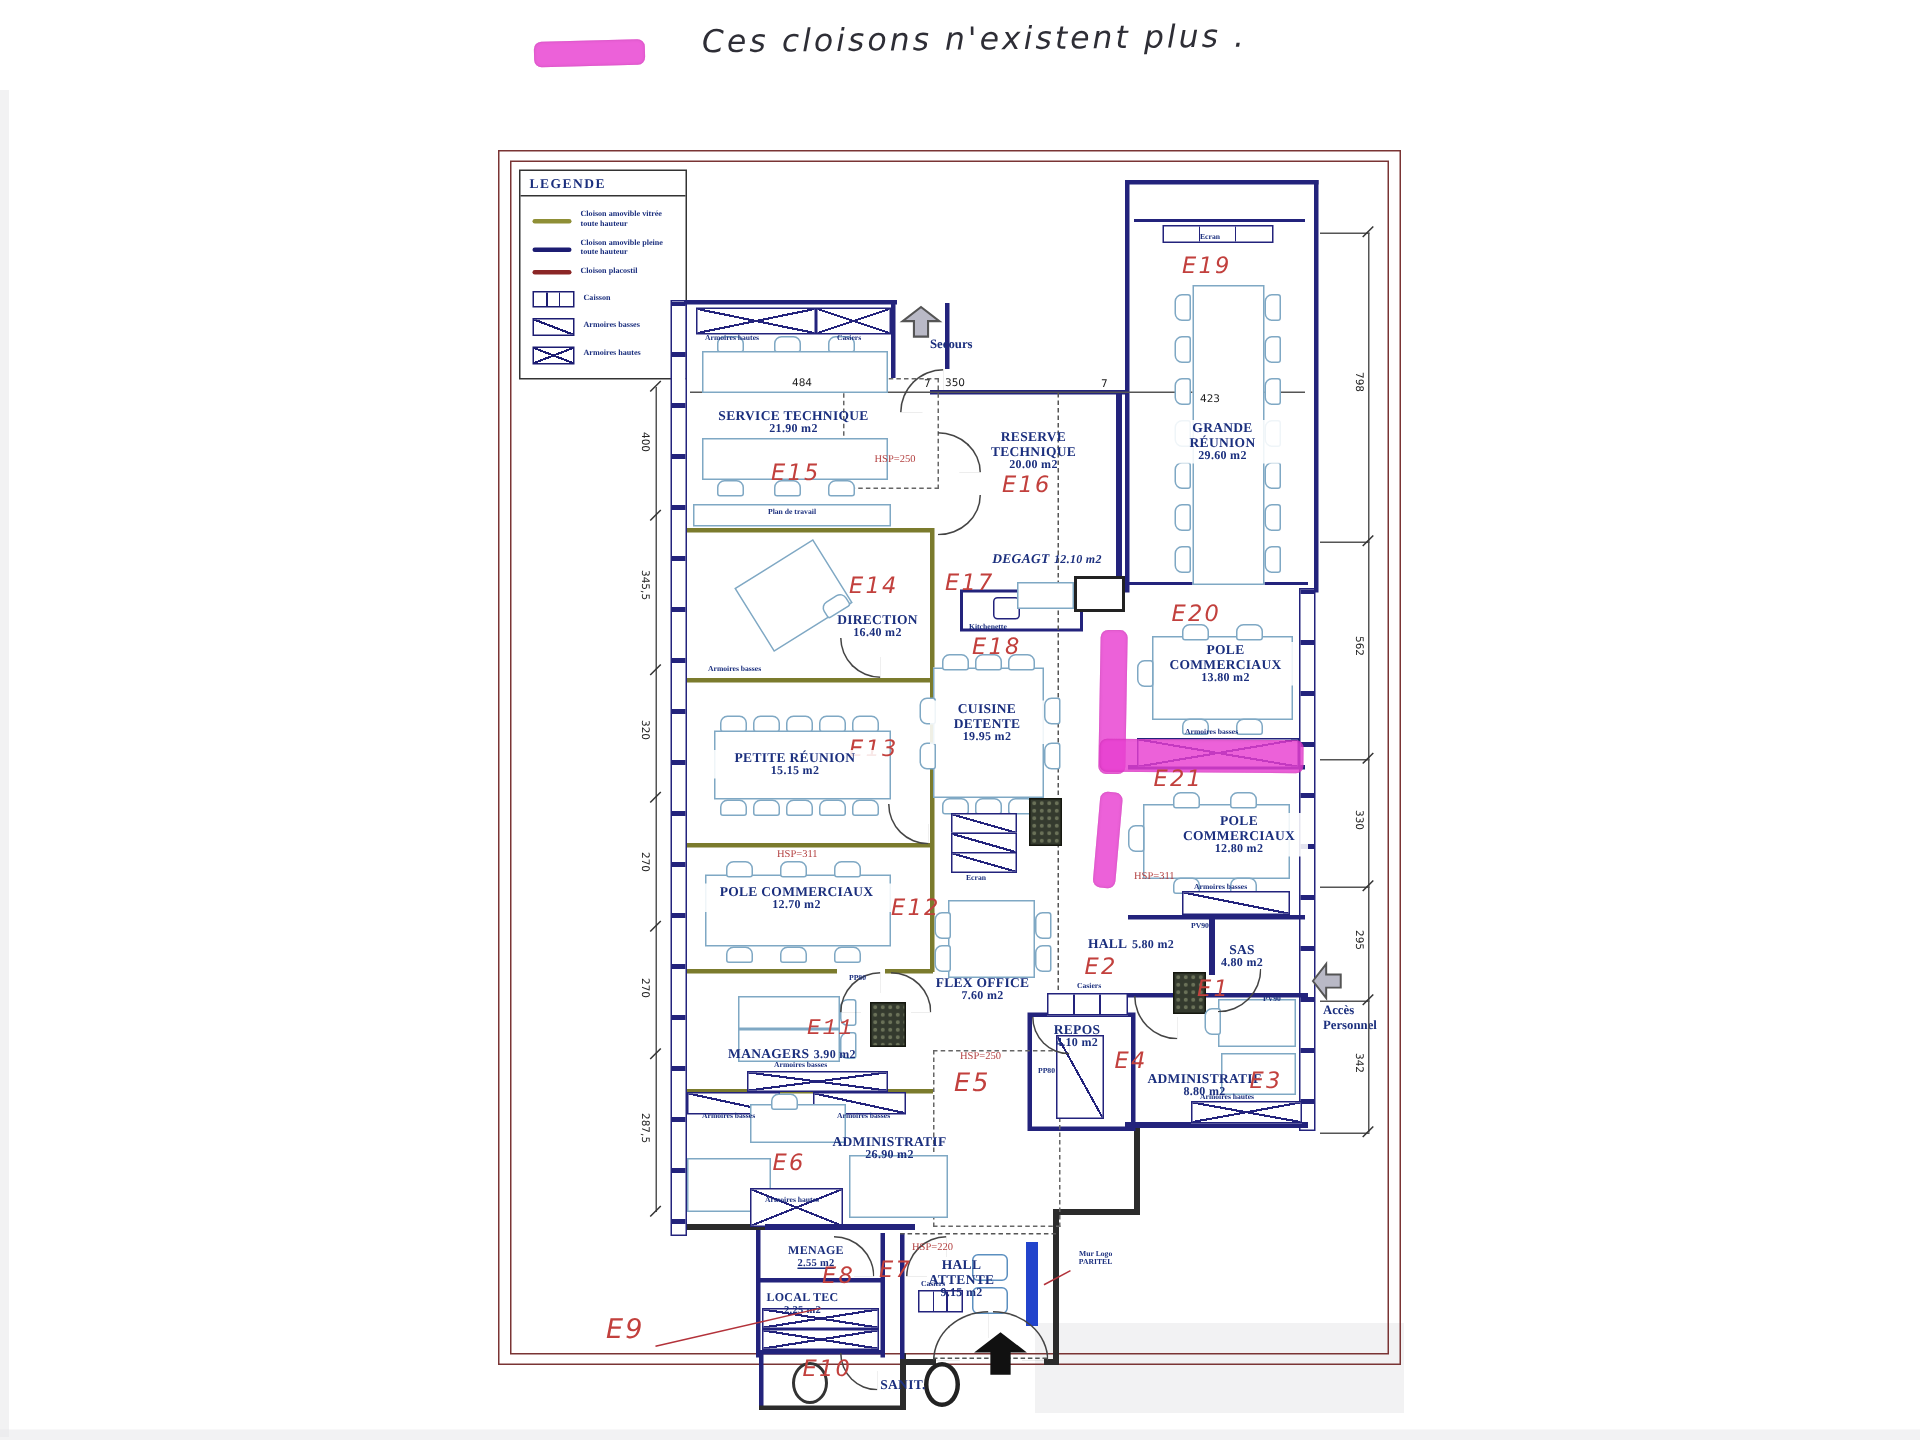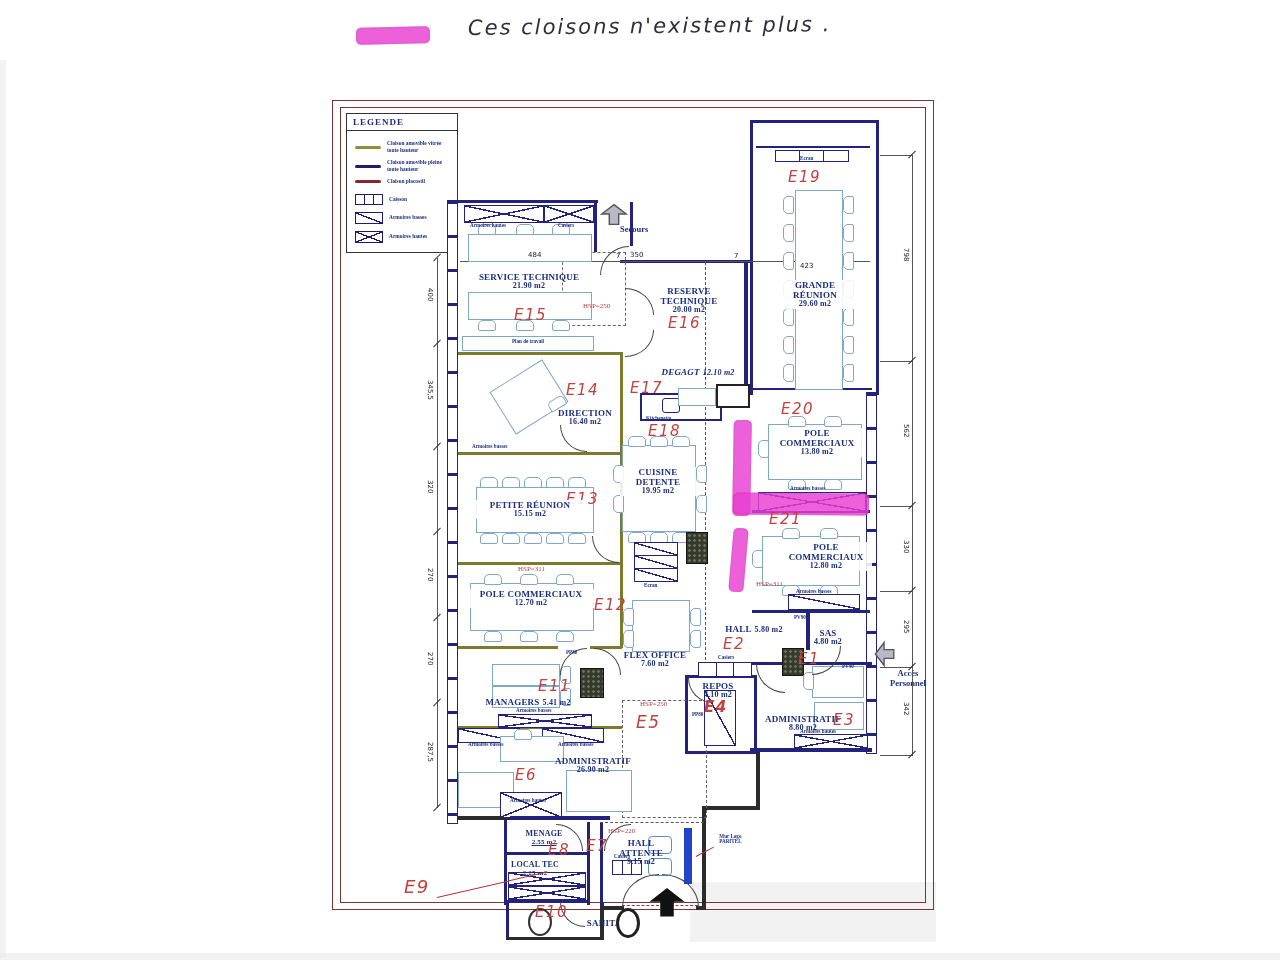--- a/index.html
+++ b/index.html
@@ -358,25 +358,25 @@
   <div class="etag" style="left:594px;top:596px;">E12</div>
 
   <div class="rlabel" style="left:612px;top:650px;width:86px;"><span>FLEX OFFICE</span><span class="rarea">7.60 m2</span></div>
 
   <div class="rlabel inline" style="left:706px;top:624px;width:96px;"><span>HALL</span><span class="rarea">5.80 m2</span></div>
   <div class="etag" style="left:723px;top:635px;">E2</div>
 
   <div class="rlabel" style="left:798px;top:628px;width:60px;"><span>SAS</span><span class="rarea">4.80 m2</span></div>
   <div class="etag" style="left:798px;top:650px;">E1</div>
 
-  <div class="rlabel inline" style="left:462px;top:697px;width:132px;"><span>MANAGERS</span><span class="rarea">5.41 m2</span></div>
-  <div class="etag" style="left:538px;top:677px;">E11</div>
+  <div class="rlabel inline" style="left:462px;top:697px;width:132px;"><span>MANAGERS</span><span class="rarea">3.90 m2</span></div>
+  <div class="etag" style="left:538px;top:677px;font-family:Liberation Mono, monospace;">E11</div>
 
   <div class="rlabel" style="left:690px;top:681px;width:56px;"><span>REPOS</span><span class="rarea">4.10 m2</span></div>
-  <div class="etag" style="left:704px;top:698px;font-weight:bold;">E4</div>
+  <div class="etag" style="left:743px;top:698px;">E4</div>
 
   <div class="rlabel" style="left:748px;top:714px;width:110px;"><span>ADMINISTRATIF</span><span class="rarea">8.80 m2</span></div>
   <div class="etag" style="left:833px;top:711px;">E3</div>
 
   <div class="rlabel" style="left:540px;top:756px;width:106px;"><span>ADMINISTRATIF</span><span class="rarea">26.90 m2</span></div>
   <div class="etag" style="left:515px;top:766px;">E6</div>
 
   <div class="etag" style="left:636px;top:712px;font-size:17px;">E5</div>
 
   <div class="rlabel" style="left:512px;top:830px;width:64px;font-size:8px;"><span>MENAGE</span><span class="rarea" style="font-size:7px;text-decoration:underline;">2.55 m2</span></div>
@@ -420,21 +420,21 @@
   <div class="tiny" style="left:842px;top:664px;">PV90</div>
 
   <svg style="position:absolute;left:598px;top:203px;" width="32" height="24" viewBox="0 0 34 24">
       <path d="M17 1 L30 11 L22 11 L22 22 L12 22 L12 11 L4 11 Z" fill="#b9b9c6" stroke="#555" stroke-width="1.5"></path>
     </svg>
   <div class="marker" style="left:620px;top:224px;">Secours</div>
 
   <svg style="position:absolute;left:870px;top:642px;transform:rotate(-90deg);" width="30" height="24" viewBox="0 0 34 24">
       <path d="M17 1 L30 11 L22 11 L22 22 L12 22 L12 11 L4 11 Z" fill="#b9b9c6" stroke="#555" stroke-width="1.5"></path>
     </svg>
-  <div class="marker" style="left:882px;top:668px;text-align:center;width:52px;"><span>Accès</span><br><span>Personnel</span></div>
+  <div class="marker" style="left:882px;top:668px;text-align:left;width:52px;"><span>Accès</span><br><span>Personnel</span></div>
 
   <svg style="position:absolute;left:644px;top:886px;" width="46" height="34" viewBox="0 0 34 24">
       <path d="M17 1 L30 11 L22 11 L22 22 L12 22 L12 11 L4 11 Z" fill="#111" stroke="none"></path>
     </svg>
 
   <div class="tiny" style="left:710px;top:834px;width:48px;white-space:normal;text-align:center;">Mur Logo PARITEL</div>
   <div class="redline" style="left:696px;top:856px;width:20px;transform:rotate(-28deg);"></div>
 
   <div>
     <div class="thin" style="left:437px;top:258px;width:1px;height:550px;"></div>

